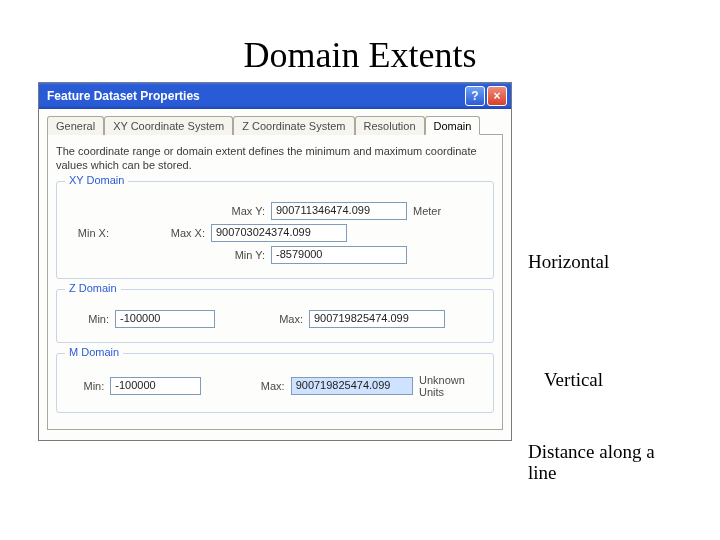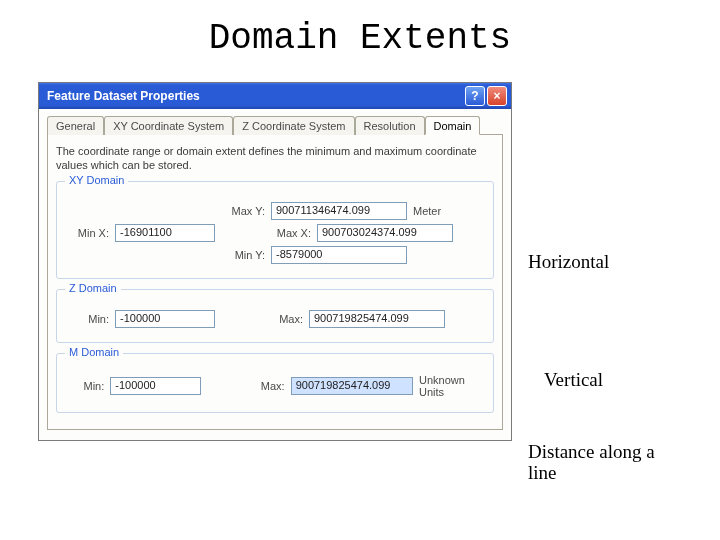--- a/index.html
+++ b/index.html
@@ -7,24 +7,25 @@
     margin: 0;
     width: 720px;
     height: 540px;
     background: #fff;
     font-family: "Tahoma", Arial, sans-serif;
     font-size: 11px;
     color: #000;
     position: relative;
   }
   .slide-title {
-    font-family: Liberation Mono, monospace;
+    font-family: Liberation Serif, serif;
     font-size: 36px;
     text-align: center;
     padding: 18px 0 6px 0;
+    margin-top: 16px;
   }
   .window {
     position: absolute;
     left: 38px;
     top: 82px;
     width: 474px;
     background: #ece9d8;
     border: 1px solid #7a7a7a;
   }
   .titlebar {
@@ -172,21 +173,20 @@
       <div class="groupbox xy-grid">
         <div class="legend">XY Domain</div>
         <div class="row">
           <span class="spacer" style="width:150px"></span>
           <span class="lbl" style="width:44px">Max Y:</span>
           <div class="val">900711346474.099</div>
           <span class="unit">Meter</span>
         </div>
         <div class="row">
           <span class="lbl" style="width:44px">Min X:</span>
-          <div class="val" style="width:100px">-16901100</div>
           <span class="spacer" style="width:40px"></span>
           <span class="lbl" style="width:44px">Max X:</span>
           <div class="val">900703024374.099</div>
         </div>
         <div class="row">
           <span class="spacer" style="width:150px"></span>
           <span class="lbl" style="width:44px">Min Y:</span>
           <div class="val">-8579000</div>
         </div>
       </div>

